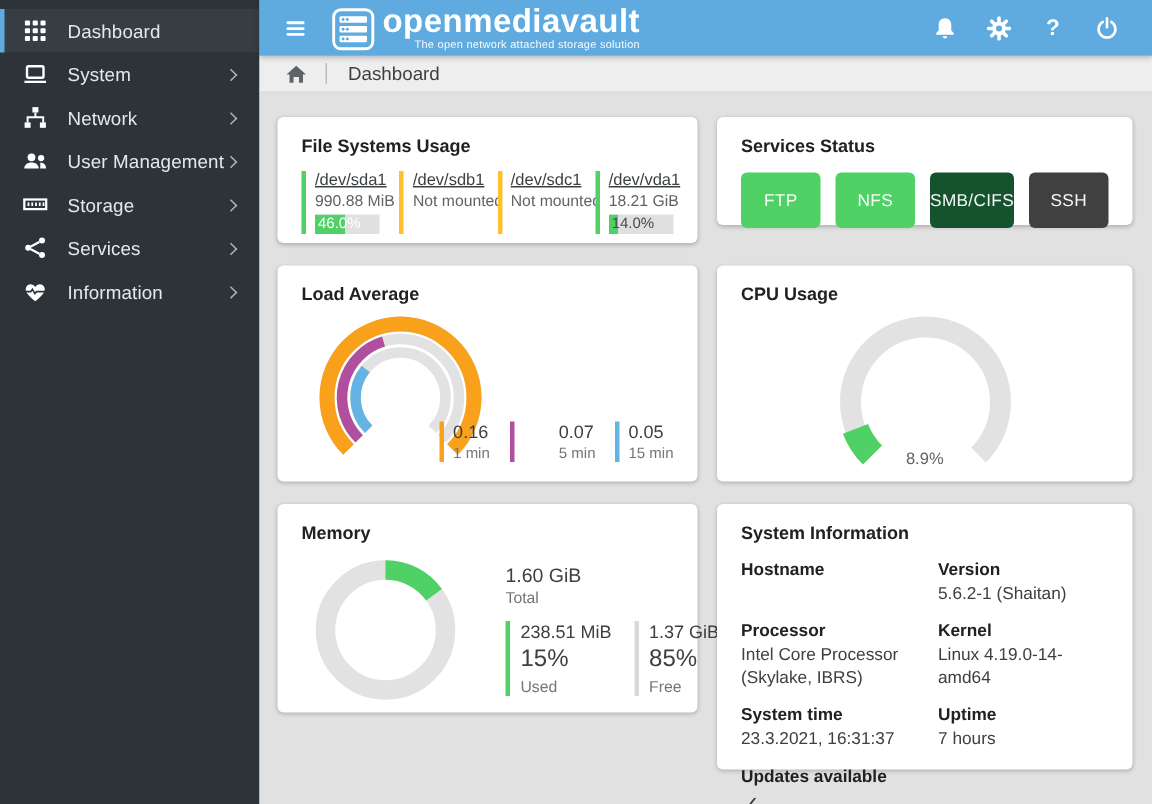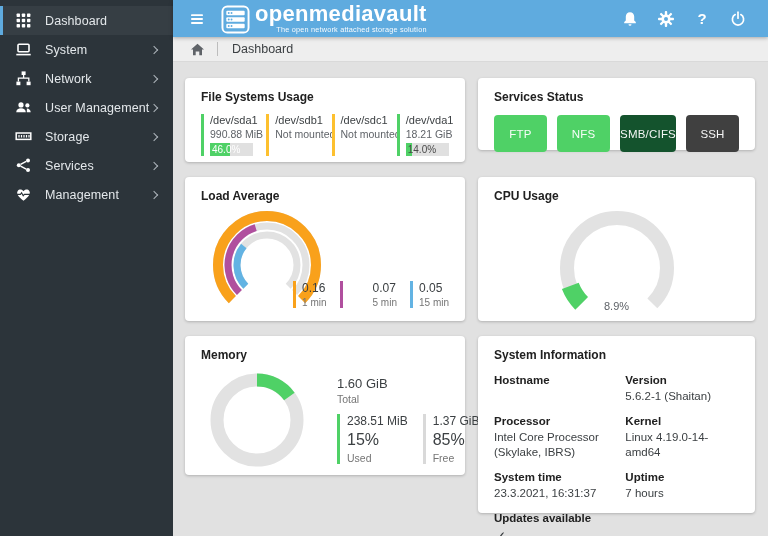--- a/index.html
+++ b/index.html
@@ -42,21 +42,21 @@
              display:grid; grid-template-columns:280px 277px; gap:15px 13px;
              align-content:start; align-items:start; }
   .card { background:#fff; border-radius:4px; box-shadow:0 1px 3px rgba(0,0,0,.22);
           padding:12px 16px; position:relative; }
   .card-title { font-size:12px; font-weight:bold; color:#212121; }
 
   
   .card-fs { height:84px; }
   .fs-row { display:flex; gap:13px; margin-top:10px; }
   .fs-item { flex:1; border-left:3px solid #4fd166; padding-left:6px; min-width:0; }
-  .fs-device { font-size:11px; color:#3c4043; white-space:nowrap; }
+  .fs-device { font-size:11px; color:#3c4043; white-space:nowrap;text-decoration:underline; }
   .fs-detail { font-size:10.5px; color:#5f6368; margin:2px 0 3px; white-space:nowrap; }
   .fs-bar { height:13px; background:#e0e0e0; position:relative; overflow:hidden; }
   .fs-fill { position:absolute; left:0; top:0; bottom:0; background:#4fd166; }
   .fs-pct { position:absolute; left:2px; top:0; font-size:10px; line-height:13px; color:#fff; }
 
   
   .card-svc { height:72px; }
   .svc-row { display:flex; gap:10px; margin-top:11px; }
   .svc-btn { flex:1; height:37px; border:none; border-radius:4px; background:#4fd166;
              color:rgba(255,255,255,.95); font-size:11.5px; font-family:inherit; letter-spacing:.2px; }
@@ -179,21 +179,21 @@
       <span class="nav-label">Services</span>
       <span class="chevron"></span>
     </div>
     <div class="nav-item">
       <span class="nav-icon">
         <svg viewBox="0 0 17 17">
             <path d="M8.5 14.8C3 10.6 1.1 7.5 2.7 5c1.3-2 4.3-2 5.8.3 1.5-2.3 4.5-2.3 5.8-.3 1.6 2.5-.3 5.6-5.8 9.8z" fill="#fff"></path>
             <path d="M1.3 8.4h4.2l1.1-1.6 1.6 2.9 1.2-1.3h6.2" stroke="#2c343a" stroke-width="1.1" fill="none"></path>
           </svg>
       </span>
-      <span class="nav-label">Management</span>
+      <span class="nav-label">Information</span>
       <span class="chevron"></span>
     </div>
   </aside>
 
   <div class="main">
     <header class="topbar">
       <button class="icon-btn">
         <svg width="18" height="18" viewBox="0 0 18 18">
             <g fill="#fff">
               <rect x="3" y="4.2" width="12" height="1.9" rx=".9"></rect>

